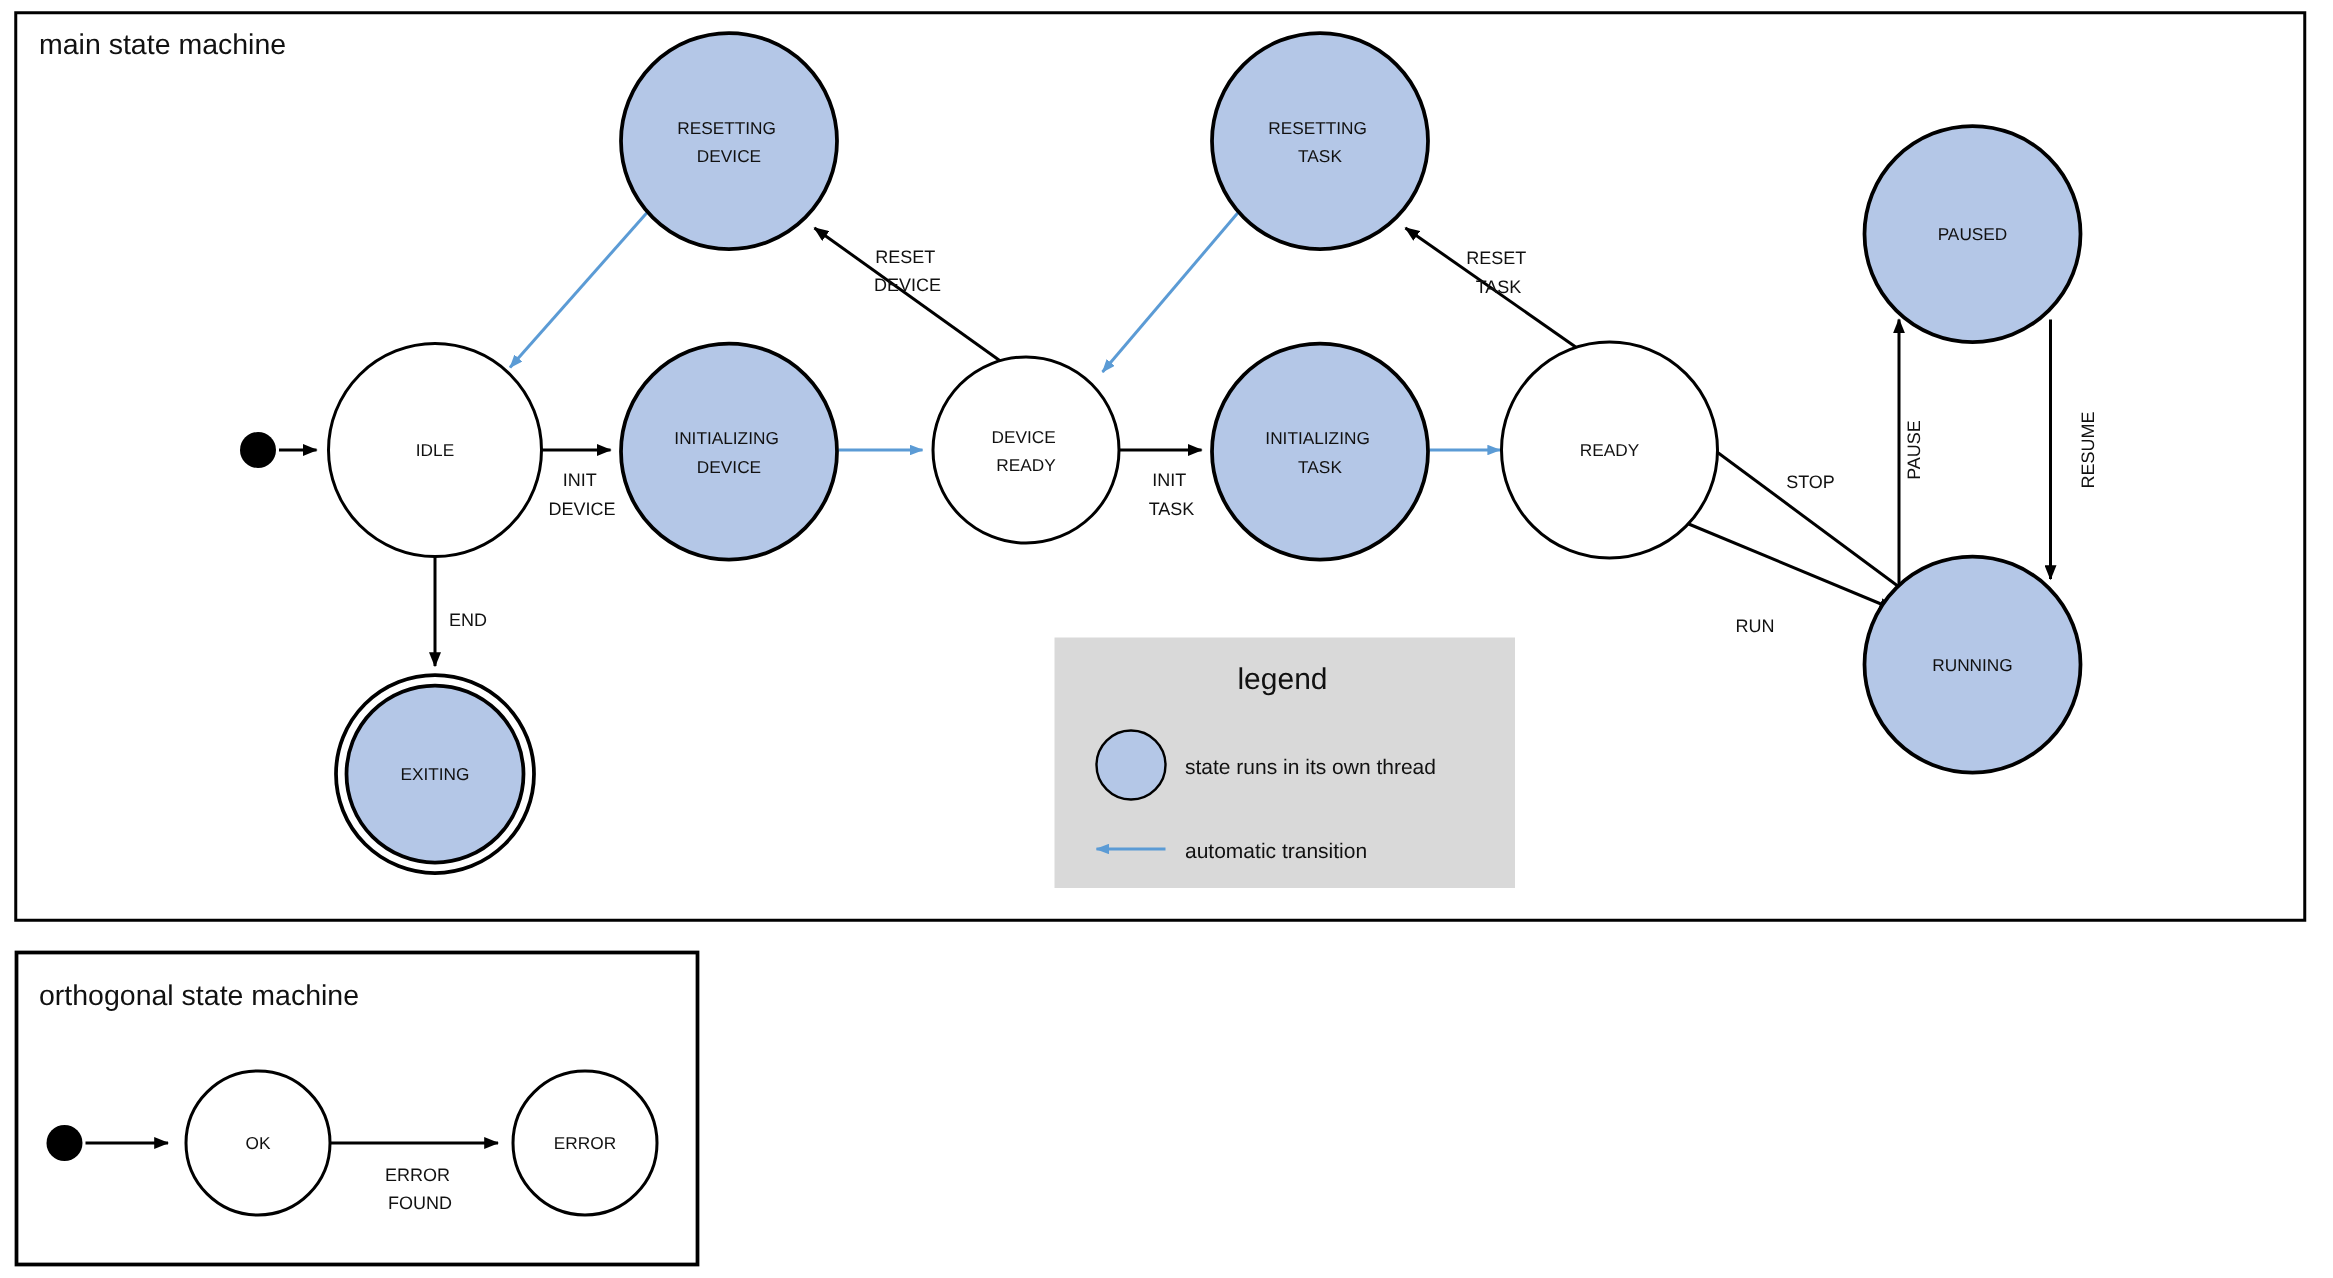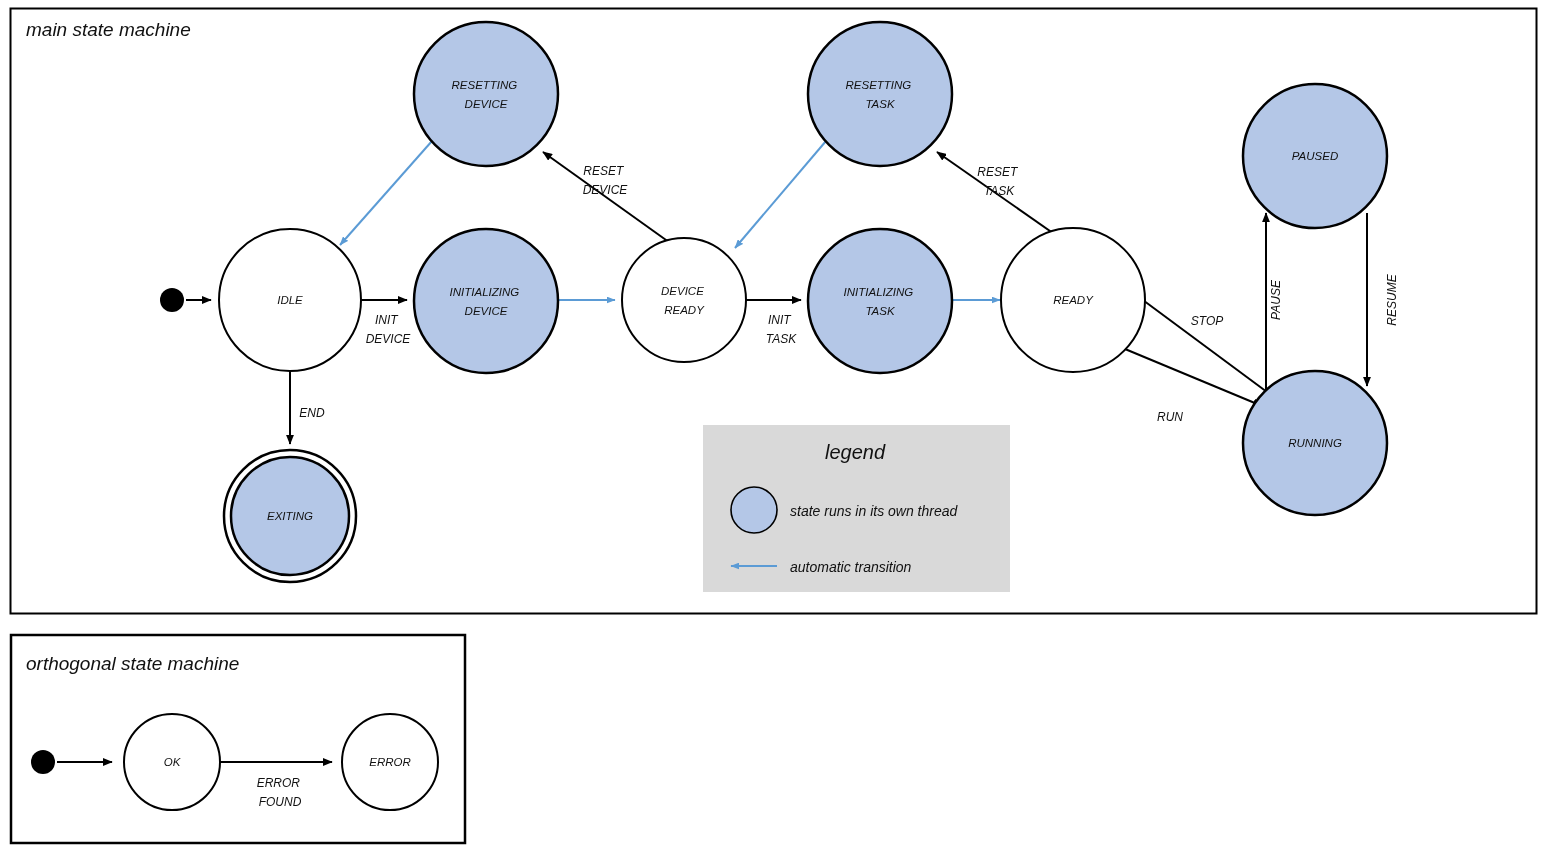--- a/index.html
+++ b/index.html
@@ -1,17 +1,17 @@
 <!DOCTYPE html>
 <html><head>
 <meta charset="utf-8">
 <style>
   html,body{margin:0;padding:0;background:#ffffff;}
   body{width:1555px;height:852px;font-family:"Liberation Sans",sans-serif;overflow:hidden;}
-  #stage{position:relative;width:1555px;height:840px;font-style:italic;}
+  #stage{position:relative;width:1555px;height:840px;}
   svg{display:block;}
   .frame-title{font-size:19px;fill:#111111;}
   .node-label{font-size:11.5px;fill:#111111;text-anchor:middle;dominant-baseline:middle;}
   .edge-label{font-size:12px;fill:#111111;text-anchor:middle;}
   .legend-title{font-size:20px;fill:#111111;text-anchor:middle;}
   .legend-text{font-size:14px;fill:#111111;}
 </style>
 </head>
 <body>
 

